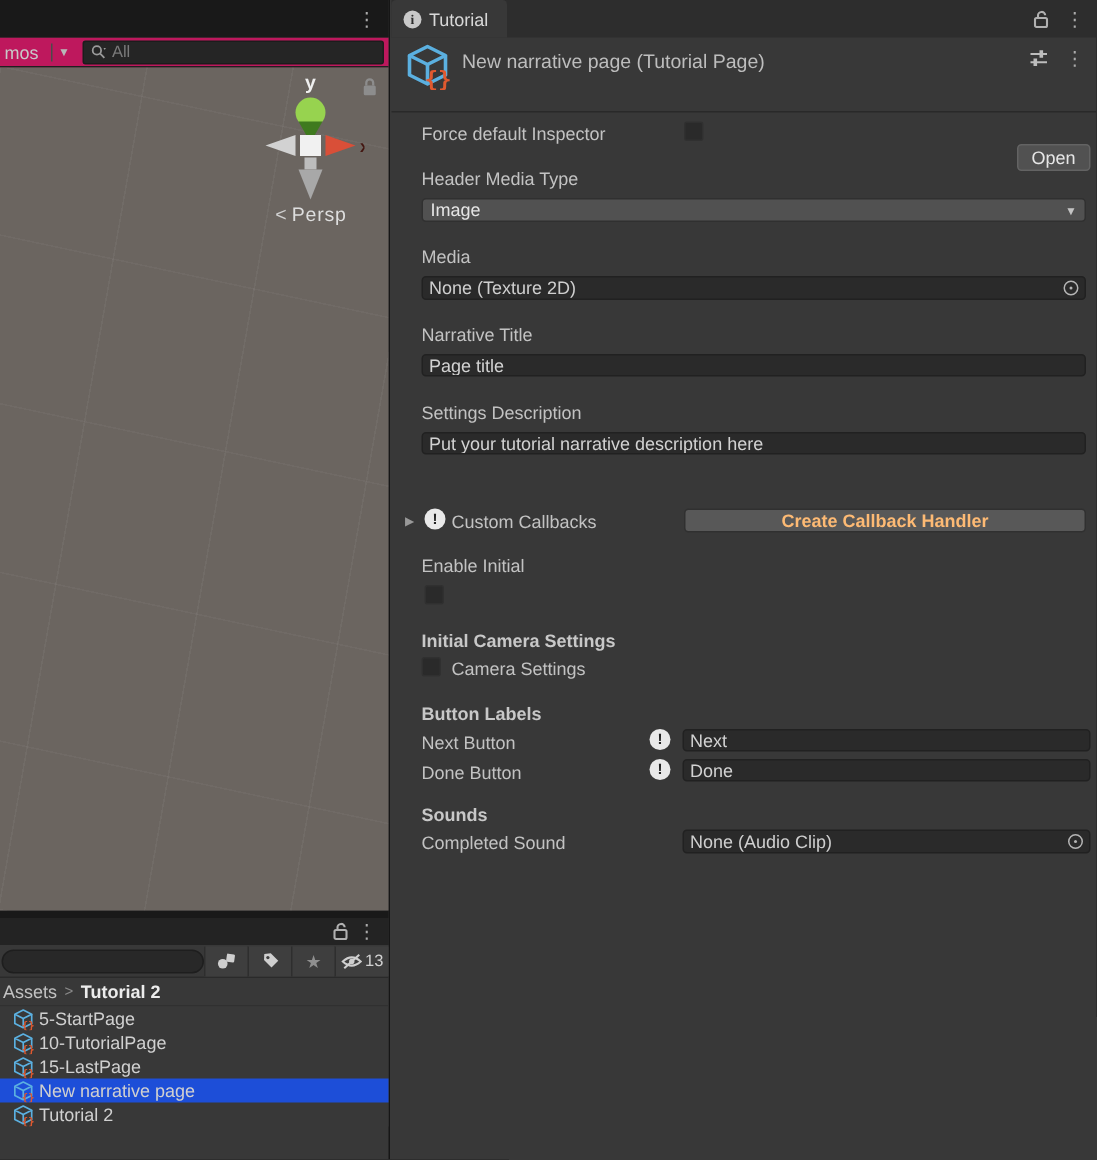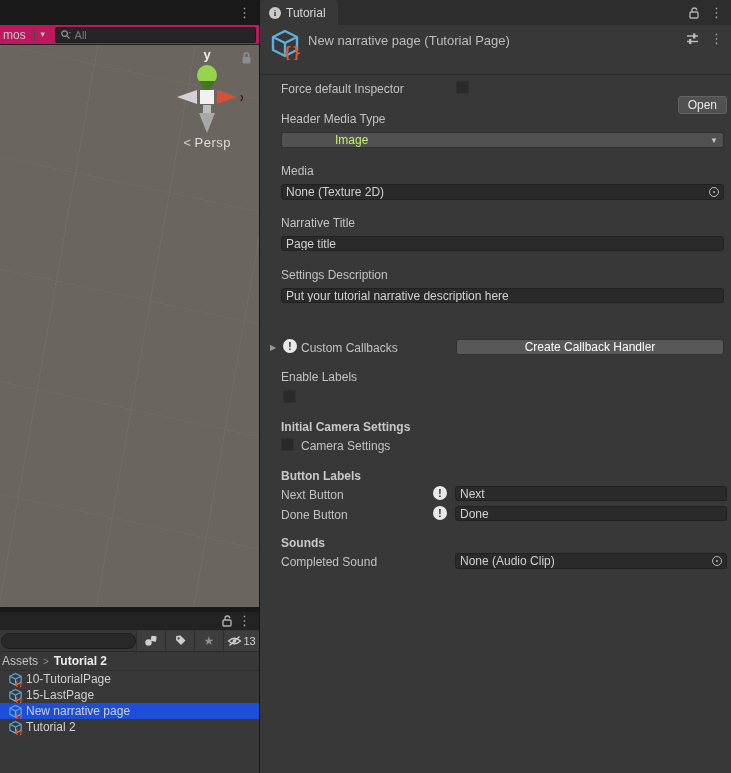--- a/index.html
+++ b/index.html
@@ -70,34 +70,34 @@
              border:1px solid #636363; border-radius:3px; color:#e6e6e6; font-size:12px; cursor:pointer;
              display:flex; align-items:center;margin-top:44px; }
 
   .insp-body{ position:relative; height:697px; }
   .abs{ position:absolute; }
   .f-label{ color:#c2c2c2; font-size:12px; white-space:nowrap; }
   .bold-label{ font-weight:bold; color:#c8c8c8; }
   .checkbox{ width:13px; height:13px; background:#2a2a2a; border:1px solid #303030; border-radius:2px; cursor:pointer; }
   .dropdown{ left:20px; right:7px; height:16px; background:#515151; border:1px solid #303030; border-radius:3px;
              display:flex; align-items:center; padding:0 5px; cursor:pointer; }
-  .dropdown .dd-val{ color:#bef264; flex:1;margin-left:48px; }
+  .dropdown .dd-val{ color:#e5e5e5; flex:1; }
   .dropdown .dd-caret{ font-size:8px; color:#c4c4c4; }
   .objfield{ height:16px; background:#2a2a2a; border:1px solid #212121; border-radius:3px;
              display:flex; align-items:center; padding:0 4px; cursor:pointer; }
   .objfield .of-val{ color:#cfcfcf; flex:1; }
   .picker{ width:10px; height:10px; border:1px solid #b5b5b5; border-radius:50%; position:relative; flex:0 0 auto; cursor:pointer; }
   .picker::after{ content:""; position:absolute; left:3px; top:3px; width:2px; height:2px; border-radius:50%; background:#b5b5b5; }
   .textfield{ height:15px; background:#2a2a2a; border:1px solid #212121; border-radius:3px; width:100%;
               color:#d2d2d2; font-size:12px; font-family:"Liberation Sans",sans-serif; padding:0 4px; outline:none; }
   .foldout{ font-size:8px; color:#999; cursor:pointer; }
   .excl{ width:14px; height:14px; border-radius:50%; background:#e9e9e9; color:#222; font-weight:bold; font-size:10px;
          display:flex; align-items:center; justify-content:center; }
-  .btn{ background:#585858; border:1px solid #303030; border-radius:3px; color:#ffffff; font-size:12px;
-        display:flex; align-items:center; justify-content:center; cursor:pointer; }
+  .btn{ background:#585858; border:1px solid #303030; border-radius:3px; color:#fdba74; font-size:12px;
+        display:flex; align-items:center; justify-content:center; cursor:pointer;font-weight:bold; }
 </style>
 </head>
 <body>
 
 <svg width="0" height="0" style="position:absolute">
   <symbol id="so-cube" viewBox="0 0 32 32">
     <g stroke="#5bb0e0" stroke-width="2.4" fill="none" stroke-linejoin="round">
       <polygon points="16,3 28,9 16,15 4,9"></polygon>
       <polyline points="4,9 4,22 16,28 28,22 28,9"></polyline>
       <line x1="16" y1="15" x2="16" y2="28"></line>
@@ -201,20 +201,26 @@
       <span>Assets</span>
       <span class="b-sep">&gt;</span>
       <span class="b-leaf">Tutorial 2</span>
     </div>
 
     <div class="proj-list">
       <div class="row">
         <svg class="so-icon" viewBox="0 0 32 32">
             <use href="#so-cube"></use>
           </svg>
+        <span class="lbl">5-StartPage</span>
+      </div>
+      <div class="row">
+        <svg class="so-icon" viewBox="0 0 32 32">
+            <use href="#so-cube"></use>
+          </svg>
         <span class="lbl">10-TutorialPage</span>
       </div>
       <div class="row">
         <svg class="so-icon" viewBox="0 0 32 32">
             <use href="#so-cube"></use>
           </svg>
         <span class="lbl">15-LastPage</span>
       </div>
       <div class="row selected">
         <svg class="so-icon" viewBox="0 0 32 32">
@@ -284,21 +290,21 @@
       <input class="abs textfield" style="left: 20px; width: 443px; top: 161px;" value="Page title">
 
       <span class="abs f-label" style="left:20px; top:193px;">Settings Description</span>
       <input class="abs textfield" style="left: 20px; width: 443px; top: 213px;" value="Put your tutorial narrative description here">
 
       <span class="abs foldout" style="left:9px; top:268px;">▶</span>
       <span class="abs excl" style="left:22px; top:264px;">!</span>
       <span class="abs f-label" style="left:40px; top:266px;">Custom Callbacks</span>
       <div class="abs btn" style="left:195px; right:7px; top:264px; height:16px;">Create Callback Handler</div>
 
-      <span class="abs f-label" style="left:20px; top:295px;">Enable Labels</span>
+      <span class="abs f-label" style="left:20px; top:295px;">Enable Initial</span>
       <span class="abs checkbox" style="left:22px; top:315px;"></span>
 
       <span class="abs f-label bold-label" style="left:20px; top:345px;">Initial Camera Settings</span>
       <span class="abs checkbox" style="left:20px; top:363px;"></span>
       <span class="abs f-label" style="left:40px; top:364px;">Camera Settings</span>
 
       <span class="abs f-label bold-label" style="left:20px; top:394px;">Button Labels</span>
 
       <span class="abs f-label" style="left:20px; top:413px;">Next Button</span>
       <span class="abs excl" style="left:172px; top:411px;">!</span>

